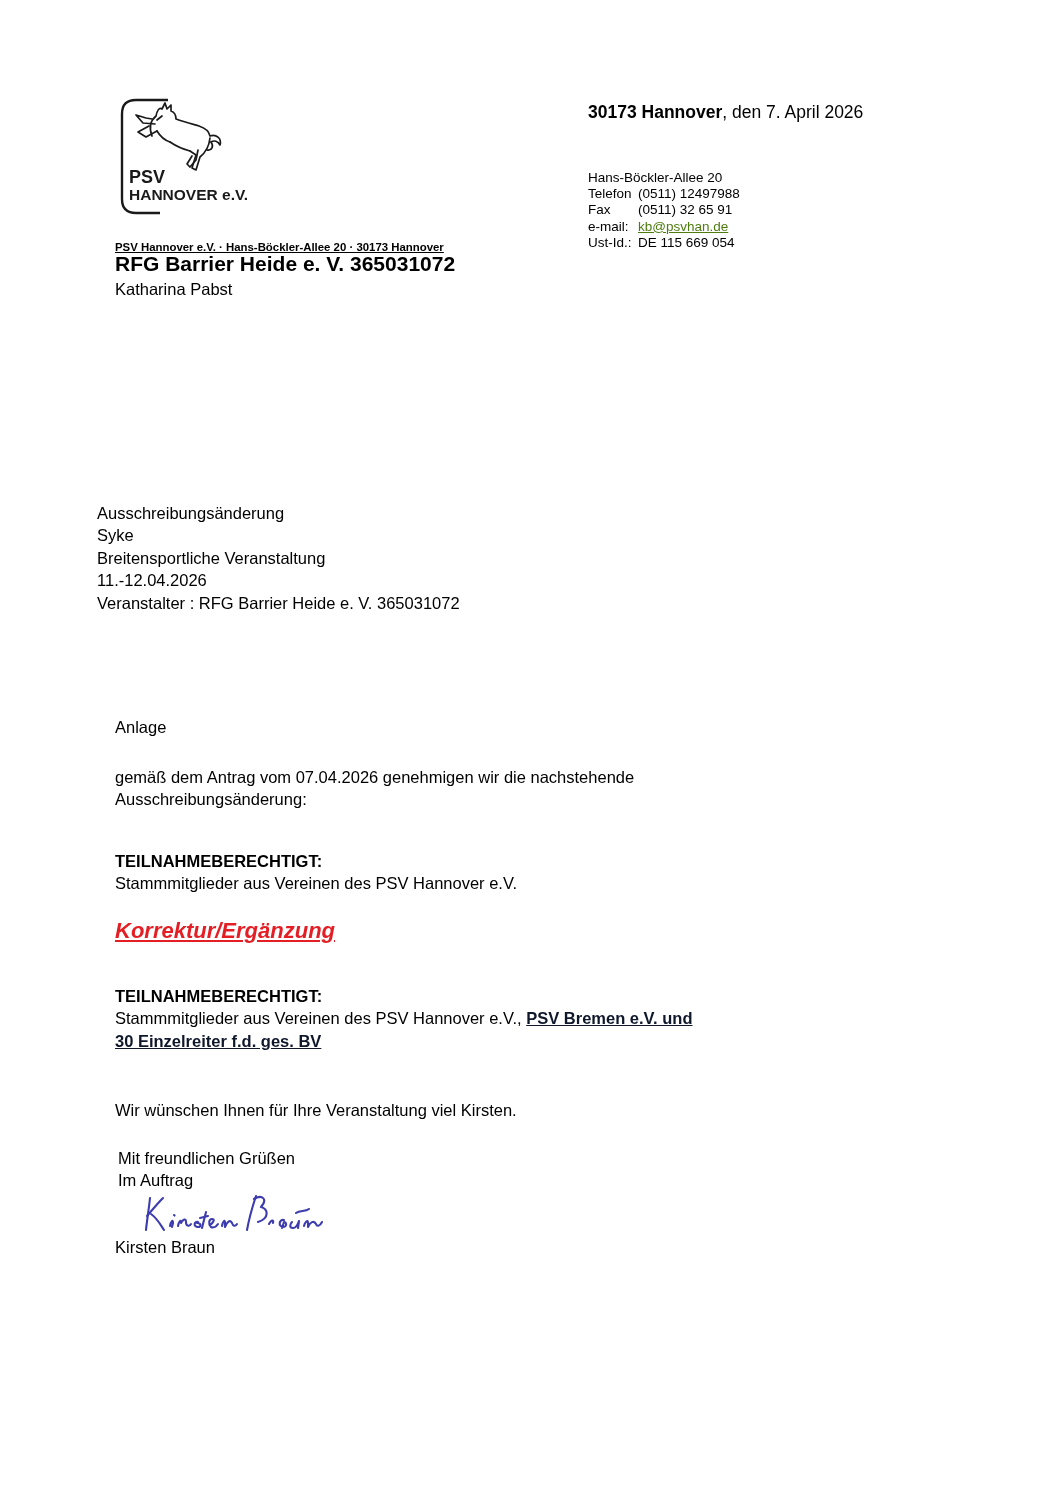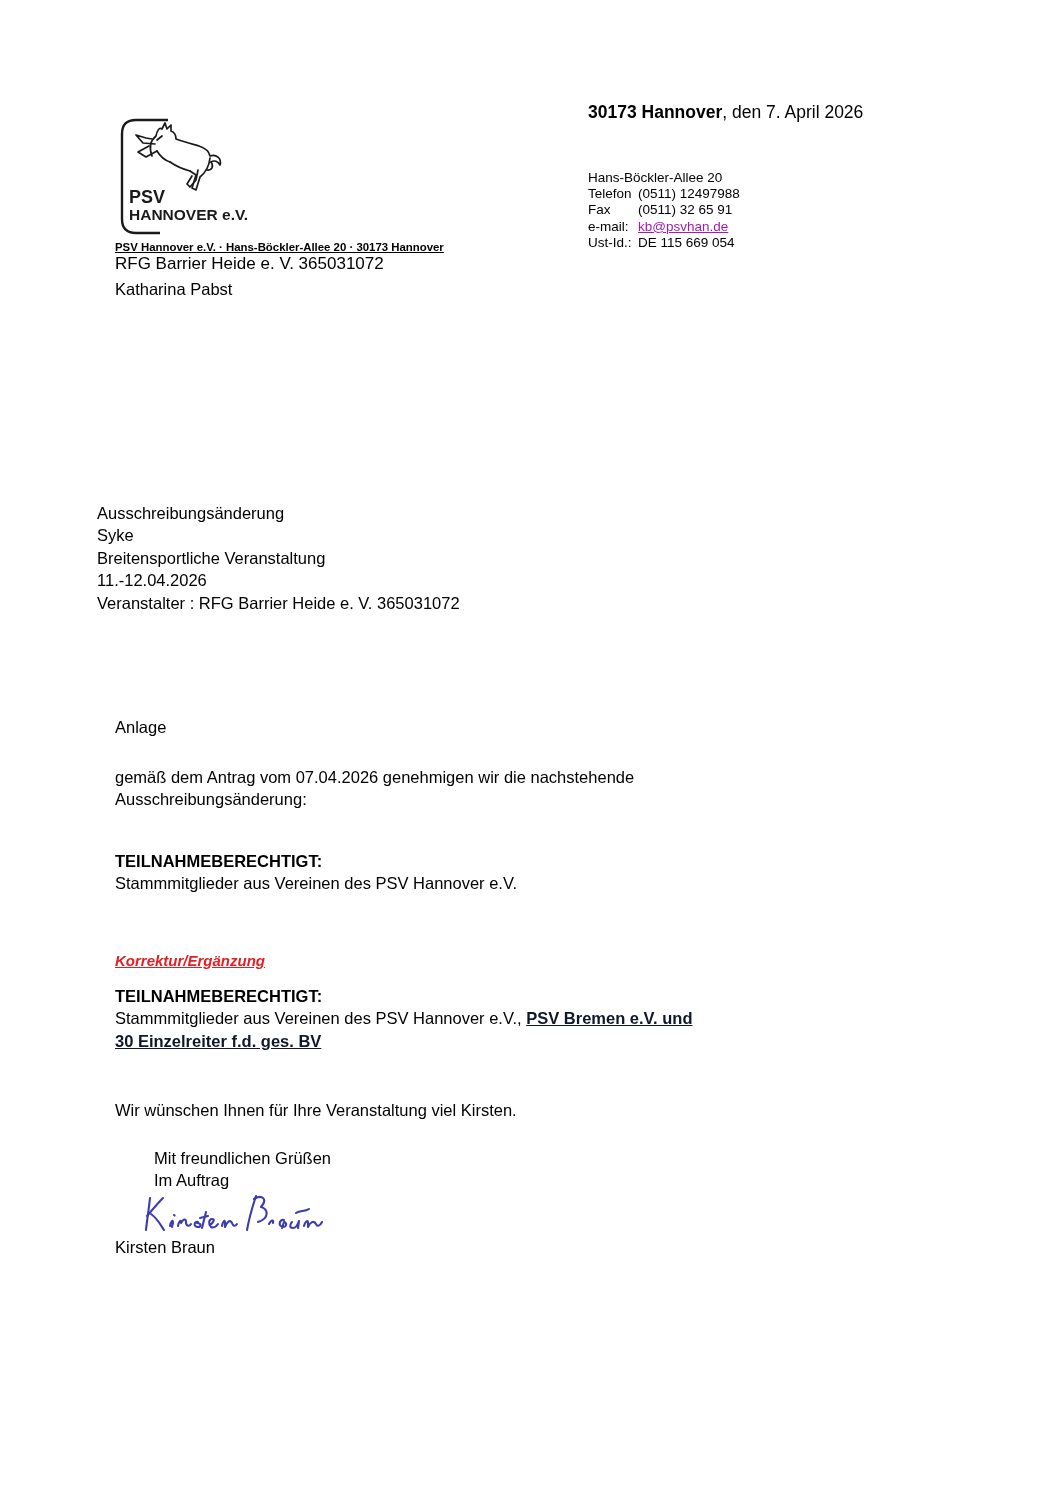--- a/index.html
+++ b/index.html
@@ -10,51 +10,51 @@
     color:#000;
     font-family:"Liberation Sans", sans-serif;
     font-size:16.5px;
     line-height:22.4px;
     overflow:hidden;
   }
   .abs { position:absolute; }
   .b { font-weight:bold; }
 
   
-  .logo { left:112px; top:114px; width:170px; height:130px; }
+  .logo { left:112px; top:94px; width:170px; height:130px; }
   .logo svg { display:block; }
   .logo-text { font-family:"Liberation Sans", sans-serif; font-weight:bold; fill:#1a1a1a; }
 
   
   .head-right { left:588px; top:100px; width:360px; }
   .city-date { font-size:17.5px; line-height:24px; margin-bottom:4px; white-space:nowrap; }
   .contact-lines { font-size:13.5px; line-height:16.2px;margin-top:46px; }
   .clabel { display:inline-block; width:50px; }
-  .email-link { color:#a21caf; text-decoration:underline; cursor:pointer; }
+  .email-link { color:#4d7c0f; text-decoration:underline; cursor:pointer; }
 
   
   .sender-line { left:115px; top:236px; font-size:11.4px; font-weight:bold; text-decoration:underline; white-space:nowrap; }
-  .rcpt-org   { left:115px; top:252px; font-size:17px; font-weight:normal; line-height:24px; }
+  .rcpt-org   { left:115px; top:252px; font-size:21px; font-weight:bold; line-height:24px; }
   .rcpt-person{ left:115px; top:278px; font-size:16.5px; }
 
   
   .subject { left:97px; top:502px; font-weight:normal; }
 
   .anlage   { left:115px; top:700px;margin-top:16px; }
   .greeting { left:115px; top:766px; }
   .sec1     { left:115px; top:850px; }
   .korrektur{
-    left:115px; top:950px;
-    color:#e31e24; font-size:15px; font-weight:bold; font-style:italic;
+    left:115px; top:920px;
+    color:#e31e24; font-size:22px; font-weight:bold; font-style:italic;
     text-decoration:underline;
   }
   .sec2 { left:115px; top:985px; }
   .red-u { color:#0f172a; font-weight:bold; text-decoration:underline; }
   .wish    { left:115px; top:1099px; }
-  .closing { left:118px; top:1147px;margin-left:36px; }
+  .closing { left:118px; top:1147px; }
   .signature { left:138px; top:1186px; }
   .signer  { left:115px; top:1236px; }
 </style>
 </head>
 <body>
 
 <div class="page">
 
   <div class="abs logo">
     <svg width="165" height="128" viewBox="0 0 165 128">

